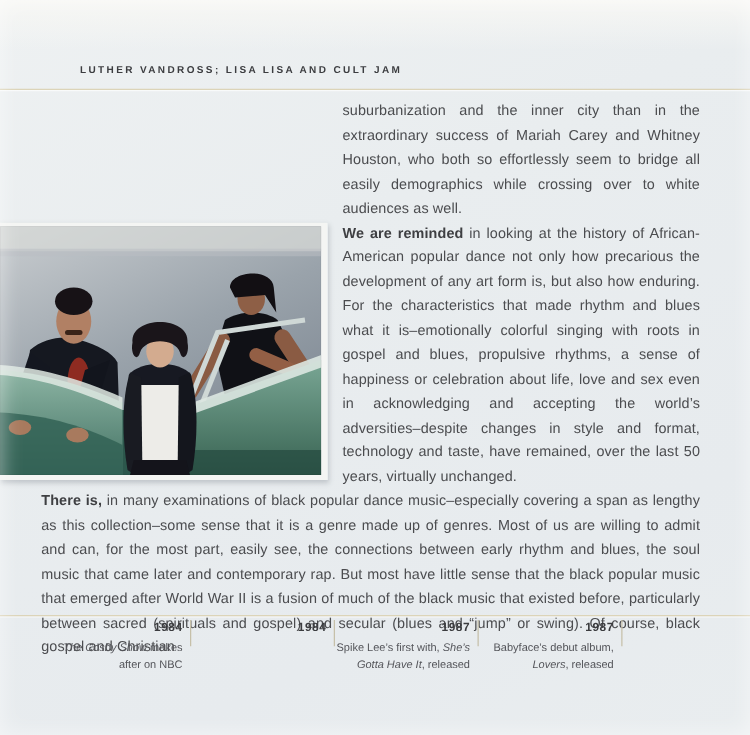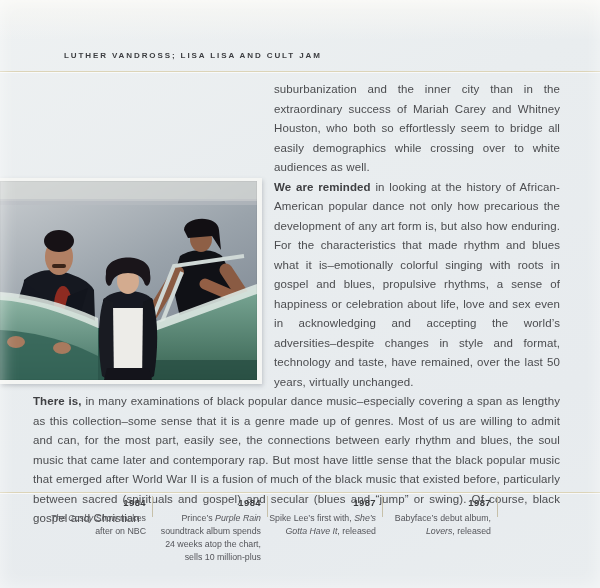--- a/index.html
+++ b/index.html
@@ -137,21 +137,20 @@
   <div class="rule rule-timeline"></div>
 
   <div class="tcol tcol1">
     <div class="year">1984</div>
     <div><i>The Cosby Show</i><span> makes after on NBC</span></div>
   </div>
   <div class="tdiv tdiv1"></div>
 
   <div class="tcol tcol2">
     <div class="year">1984</div>
-    <div><span>Prince’s </span><i>Purple Rain</i><span> soundtrack album spends 24 weeks atop the chart, sells 10 million-plus</span></div>
   </div>
   <div class="tdiv tdiv2"></div>
 
   <div class="tcol tcol3">
     <div class="year">1987</div>
     <div><span>Spike Lee’s first with, </span><i>She’s Gotta Have It</i><span>, released</span></div>
   </div>
   <div class="tdiv tdiv3"></div>
 
   <div class="tcol tcol4">

